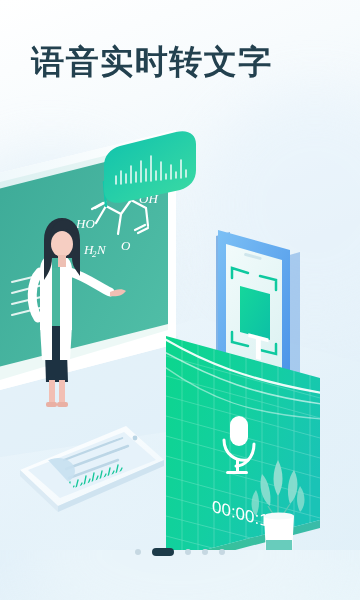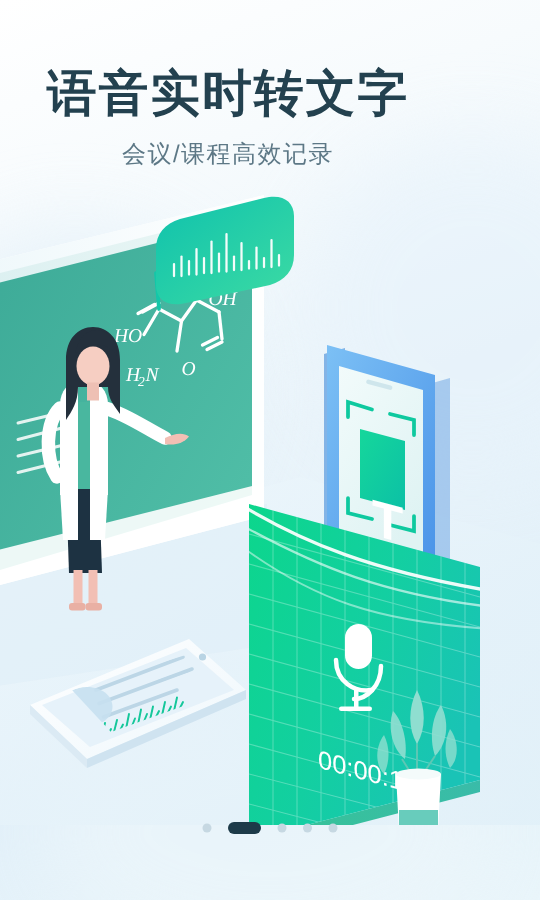--- a/index.html
+++ b/index.html
@@ -46,21 +46,20 @@
 <body>
 
 <div id="screen">
 
   <div class="bgblob blob-a"></div>
   <div class="bgblob blob-b"></div>
   <div class="bgblob blob-c"></div>
 
   <div class="header">
     <h1 class="title" style="color: rgb(35, 65, 79);">语音实时转文字</h1>
-    <p class="subtitle" style="color: rgb(93, 120, 134);">会议/课程高效记录</p>
   </div>
 
   <div class="stage">
   <svg width="360" height="420" viewBox="0 0 360 420" xmlns="http://www.w3.org/2000/svg">
     <defs>
       <linearGradient id="gBubble" x1="0" y1="0" x2="1" y2="1">
         <stop offset="0%" stop-color="#0fc2ad"></stop>
             <stop offset="100%" stop-color="#3ddba3"></stop>
       </linearGradient>
       <linearGradient id="gBoard" x1="0" y1="0" x2="1" y2="0.7">

